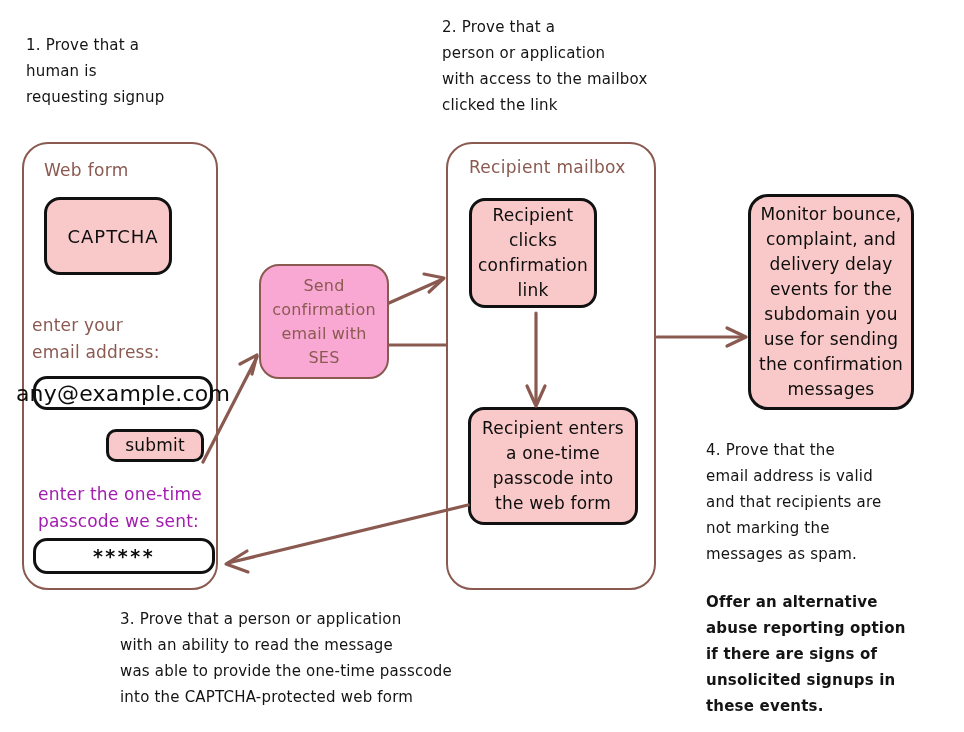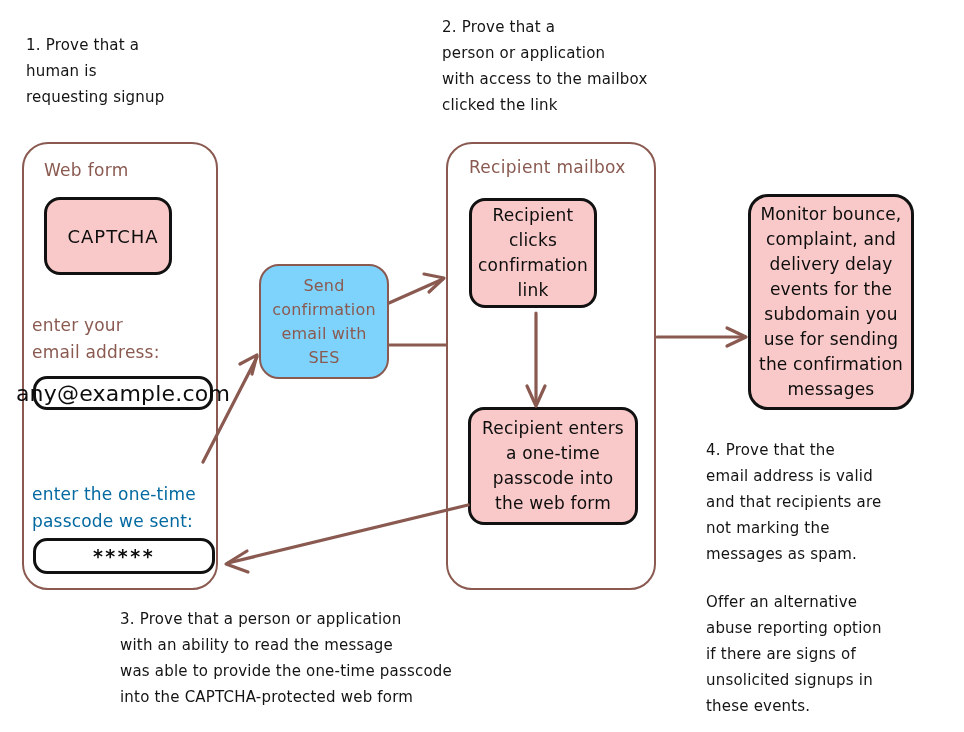--- a/index.html
+++ b/index.html
@@ -83,21 +83,21 @@
     letter-spacing: 0.2px;
   }
   .node-input.masked {
     letter-spacing: 2.5px;
     font-weight: 700;
     font-size: 19px;
   }
   
   .node-process {
     position: absolute;
-    background: #7dd3fc;
+    background: #f9a8d4;
     border: 2.4px solid #8a5a51;
     border-radius: 20px;
     box-sizing: border-box;
     display: flex;
     align-items: center;
     justify-content: center;
     text-align: center;
     font-family: "DejaVu Sans", sans-serif;
     font-size: 16px;
     line-height: 24px;
@@ -147,39 +147,40 @@
 with an ability to read the message
 was able to provide the one-time passcode
 into the CAPTCHA-protected web form</div>
 
   <div class="note" style="left:706px; top:437px;">4. Prove that the
 email address is valid
 and that recipients are
 not marking the
 messages as spam.</div>
 
-  <div class="note" style="left:706px; top:589px;">Offer an alternative
+  <div class="note" style="left:706px; top:589px;font-weight:bold;">Offer an alternative
 abuse reporting option
 if there are signs of
 unsolicited signups in
 these events.</div>
 
   <div class="panel" style="left:22px; top:142px; width:196px; height:448px;"></div>
 
   <div class="panel-label" style="left:44px; top:160px;">Web form</div>
 
   <div class="node-pink" style="left:44px; top:197px; width:128px; height:78px; font-size:18px; letter-spacing:1px;padding-left:10px;">CAPTCHA</div>
 
   <div class="note" style="left:32px; top:312px; font-size:17px; line-height:27px; color:#8a5a51;">enter your
 email address:</div>
 
   <div class="node-input" style="left:33px; top:376px; width:180px; height:34px;">any@example.com</div>
 
-
-  <div class="note" style="left:32px; top:481px; font-size:17px; line-height:27px; color:#0369a1;">enter the one-time
+  <div class="node-pink" style="left:106px; top:429px; width:98px; height:33px; border-radius:10px; font-size:17px;">submit</div>
+
+  <div class="note" style="left:38px; top:481px; font-size:17px; line-height:27px; color:#a21caf;">enter the one-time
 passcode we sent:</div>
 
   <div class="node-input masked" style="left:33px; top:538px; width:182px; height:36px;">*****</div>
 
   <div class="node-process" style="left:259px; top:264px; width:130px; height:115px;">Send
 confirmation
 email with
 SES</div>
 
   <div class="panel" style="left:446px; top:142px; width:210px; height:448px;"></div>

